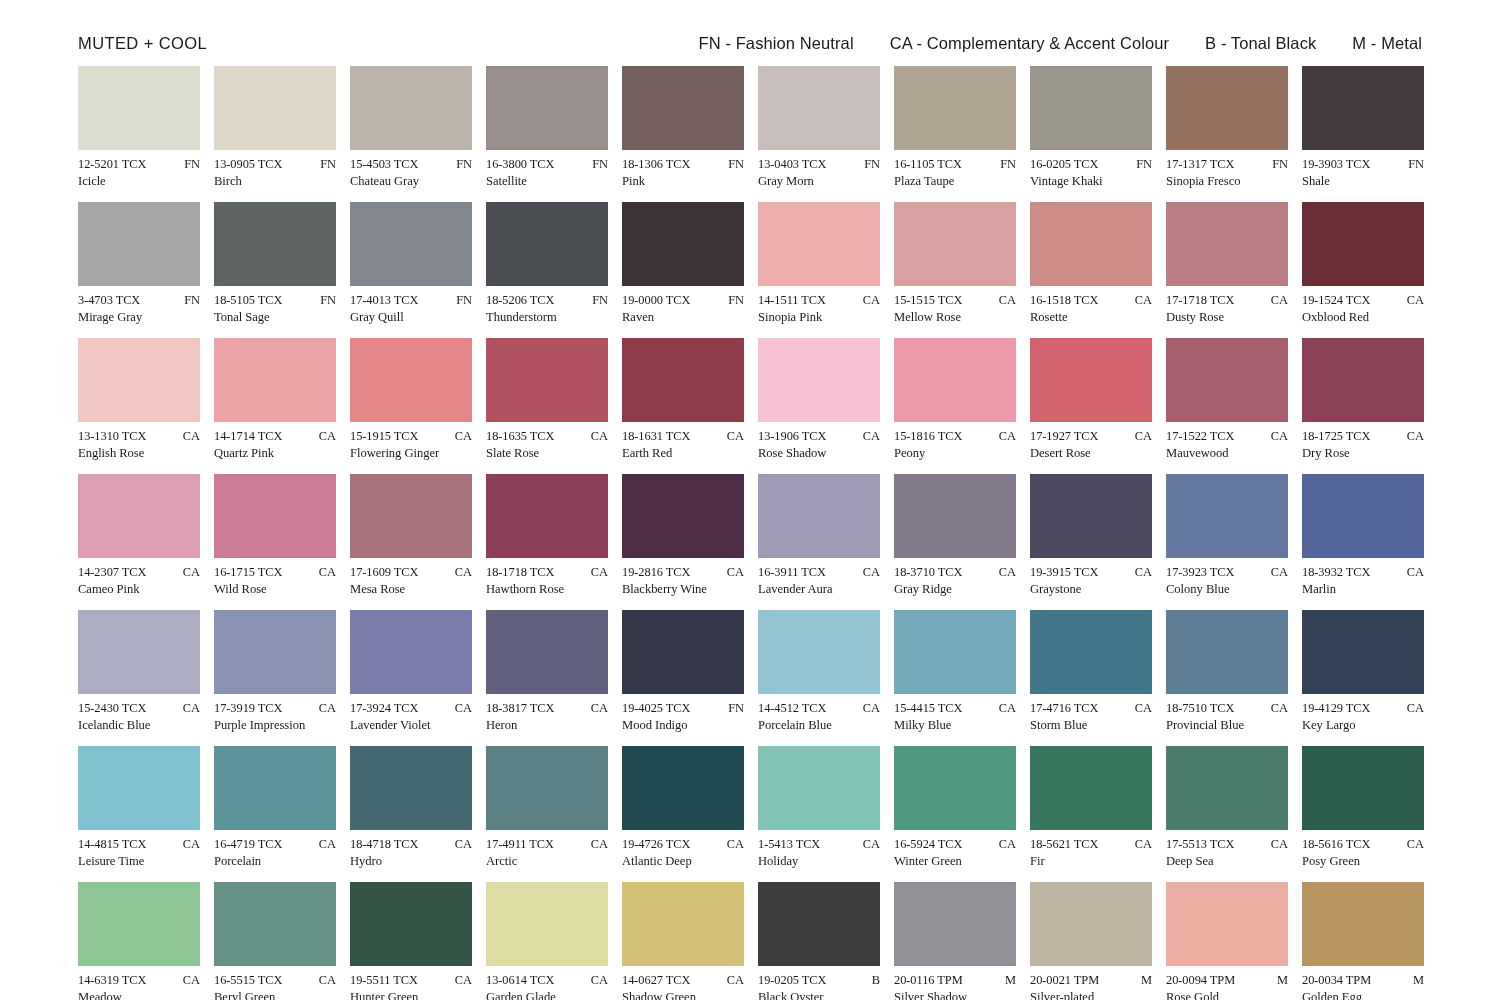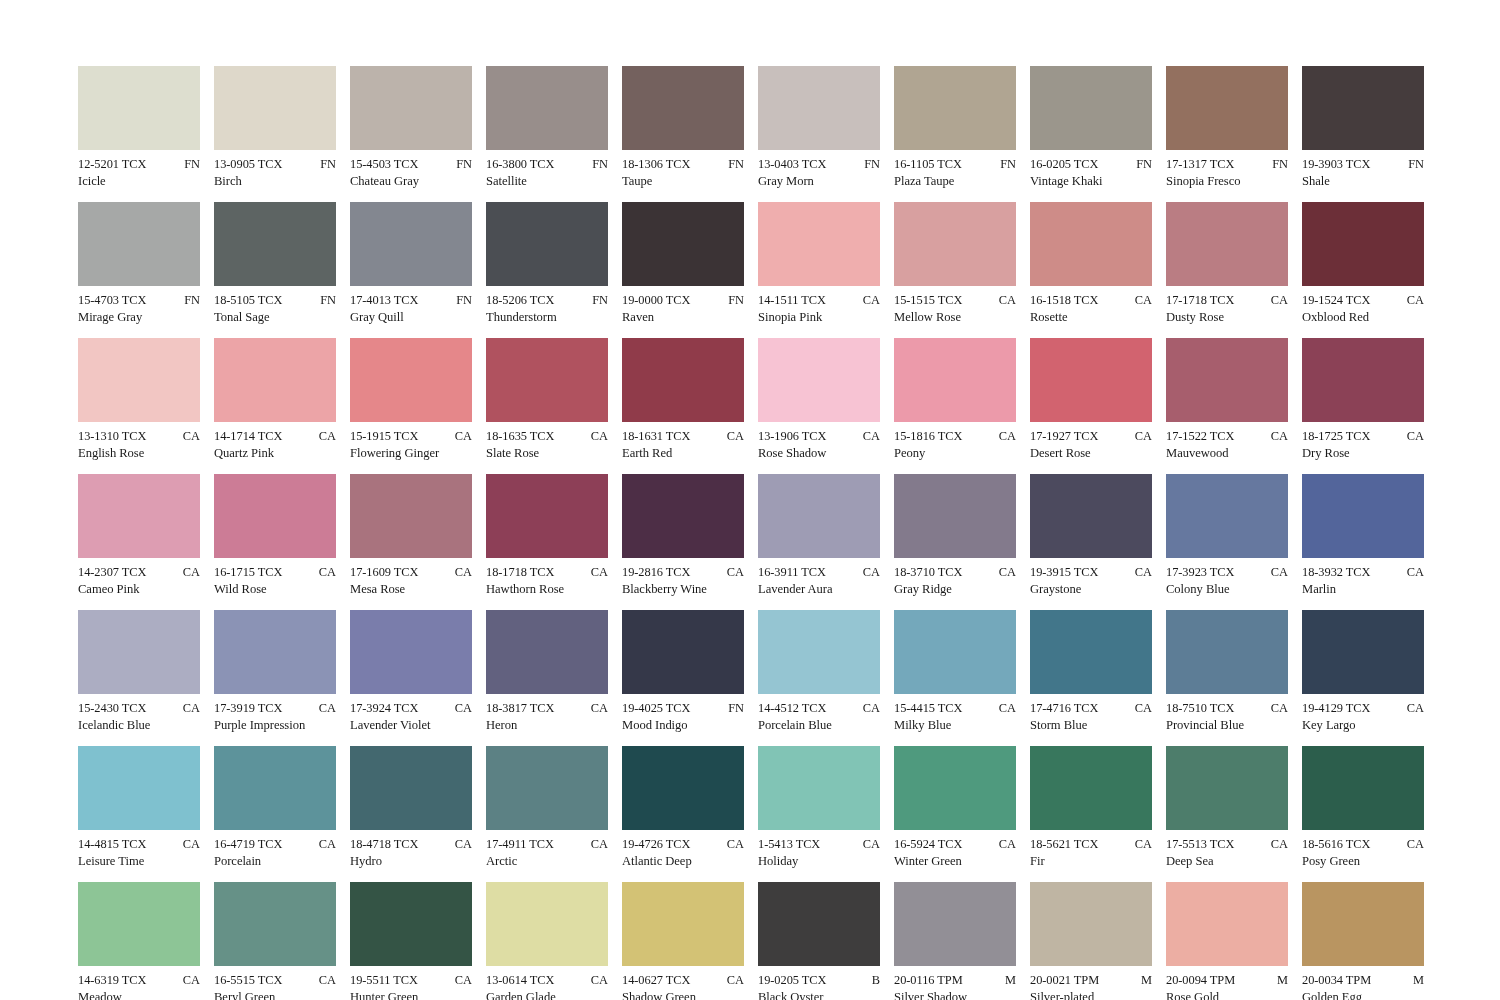--- a/index.html
+++ b/index.html
@@ -102,20 +102,29 @@
     margin-top: 3px;
     white-space: nowrap;
     letter-spacing: -0.05px;
   }
 </style>
 </head>
 <body>
 
 <div class="sheet">
 
+  <div class="header">
+    <div class="palette-title">MUTED + COOL</div>
+    <div class="legend">
+      <div class="legend-item">FN - Fashion Neutral</div>
+      <div class="legend-item">CA - Complementary &amp; Accent Colour</div>
+      <div class="legend-item">B - Tonal Black</div>
+      <div class="legend-item">M - Metal</div>
+    </div>
+  </div>
 
   <div class="grid" id="grid">
       <div class="row">
         <div class="cell">
           <div class="swatch" style="background: rgb(221, 222, 207);"></div>
           <div class="meta">
             <span class="code">12-5201 TCX</span>
             <span class="cat">FN</span>
           </div>
           <div class="cname">Icicle</div>
@@ -143,21 +152,21 @@
             <span class="cat">FN</span>
           </div>
           <div class="cname">Satellite</div>
         </div>
         <div class="cell">
           <div class="swatch" style="background: rgb(116, 97, 94);"></div>
           <div class="meta">
             <span class="code">18-1306 TCX</span>
             <span class="cat">FN</span>
           </div>
-          <div class="cname">Taupe</div>
+          <div class="cname">Pink</div>
         </div>
         <div class="cell">
           <div class="swatch" style="background: rgb(200, 191, 188);"></div>
           <div class="meta">
             <span class="code">13-0403 TCX</span>
             <span class="cat">FN</span>
           </div>
           <div class="cname">Gray Morn</div>
         </div>
         <div class="cell">
@@ -190,21 +199,21 @@
             <span class="code">19-3903 TCX</span>
             <span class="cat">FN</span>
           </div>
           <div class="cname">Shale</div>
         </div>
       </div>
       <div class="row">
         <div class="cell">
           <div class="swatch" style="background: rgb(166, 168, 167);"></div>
           <div class="meta">
-            <span class="code">15-4703 TCX</span>
+            <span class="code">3-4703 TCX</span>
             <span class="cat">FN</span>
           </div>
           <div class="cname">Mirage Gray</div>
         </div>
         <div class="cell">
           <div class="swatch" style="background: rgb(93, 100, 99);"></div>
           <div class="meta">
             <span class="code">18-5105 TCX</span>
             <span class="cat">FN</span>
           </div>

